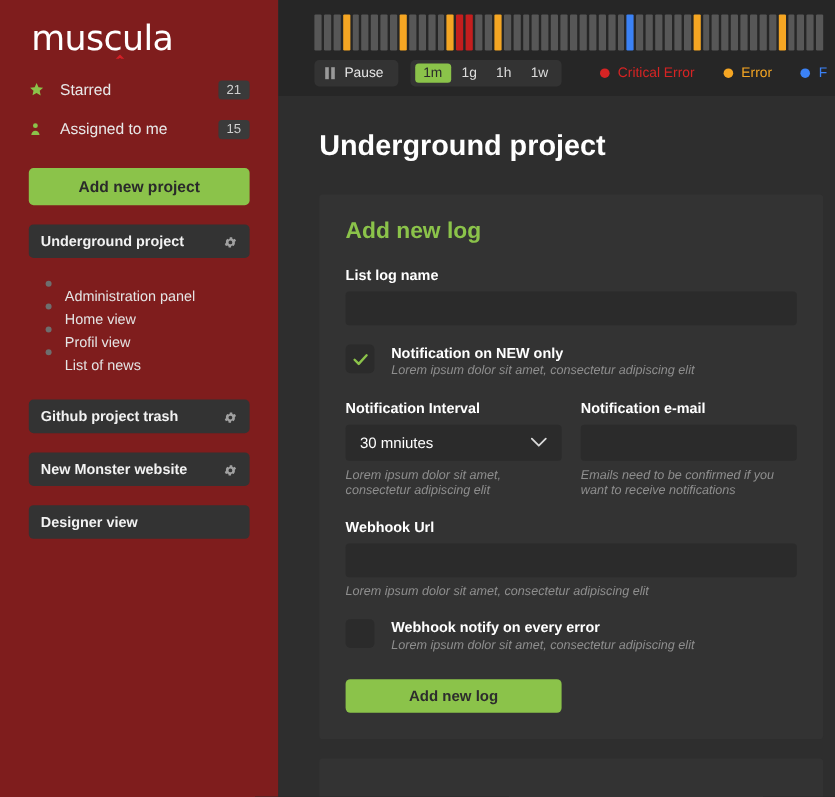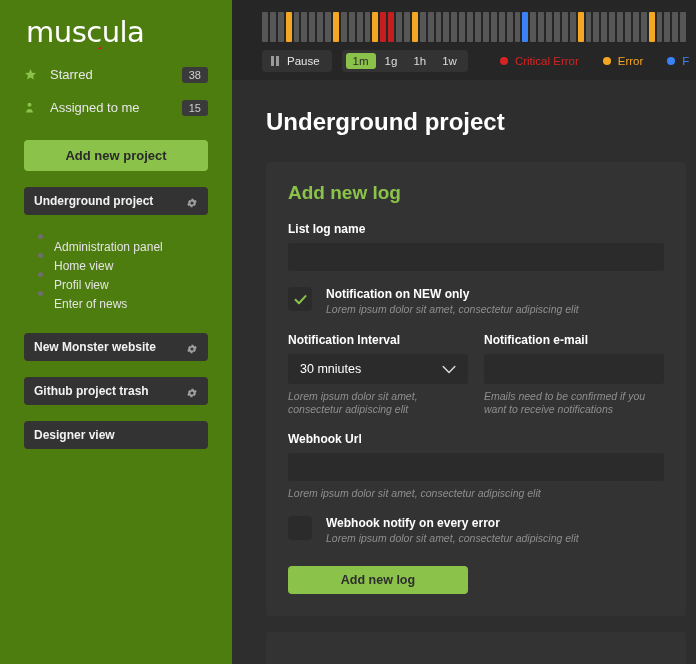--- a/index.html
+++ b/index.html
@@ -7,21 +7,21 @@
     width: 696px; height: 664px;
     background: #2b2b2b;
     font-family: "Liberation Sans", sans-serif;
     overflow: hidden;
   }
   #app { display: flex; width: 696px; height: 664px; }
 
   
   #sidebar {
     width: 232px; height: 664px;
-    background: #4d7c0f;
+    background: #7f1d1d;
     flex: 0 0 232px;
     padding: 0 24px;
   }
   .logo-wrap { padding: 16px 2px 12px 2px; position: relative; height: 56px; }
   .logo-text {
     font-size: 29px; color: #ffffff; letter-spacing: -0.5px;
     font-family: "DejaVu Sans", sans-serif; font-weight: 400;
     line-height: 32px;
   }
   .logo-chevron {
@@ -156,21 +156,21 @@
       </div>
     </div>
 
     <div class="nav-link">
       <span class="nav-icon">
         <svg width="13" height="13" viewBox="0 0 24 24">
             <path fill="#8bc34a" d="M12 2l3 6.6 7 .8-5.2 4.8 1.5 7-6.3-3.6L5.7 21l1.5-7L2 9.4l7-.8z"></path>
           </svg>
       </span>
       <span class="nav-label">Starred</span>
-      <span class="nav-badge">38</span>
+      <span class="nav-badge">21</span>
     </div>
 
     <div class="nav-link">
       <span class="nav-icon">
         <svg width="11" height="13" viewBox="0 0 24 24">
             <circle cx="12" cy="6" r="4.4" fill="#8bc34a"></circle>
             <path fill="#8bc34a" d="M4.5 23c0-4.6 3.4-8 7.5-8s7.5 3.4 7.5 8z"></path>
           </svg>
       </span>
       <span class="nav-label">Assigned to me</span>
@@ -195,37 +195,37 @@
       <div class="sub-item">
         <span class="sub-dot"></span>
         <span class="sub-label">Home view</span>
       </div>
       <div class="sub-item">
         <span class="sub-dot"></span>
         <span class="sub-label">Profil view</span>
       </div>
       <div class="sub-item">
         <span class="sub-dot"></span>
-        <span class="sub-label">Enter of news</span>
+        <span class="sub-label">List of news</span>
       </div>
     </div>
 
     <div class="sb-spacer"></div>
 
     <div class="project-card">
-      <span class="pc-title">New Monster website</span>
+      <span class="pc-title">Github project trash</span>
       <span class="gear">
         <svg width="12" height="12" viewBox="0 0 24 24">
             <path fill="#b5b5b5" d="M19.4 13a7.6 7.6 0 000-2l2-1.6-2-3.4-2.4 1a7.6 7.6 0 00-1.7-1L15 3.4h-4l-.3 2.6a7.6 7.6 0 00-1.7 1l-2.4-1-2 3.4L4.6 11a7.6 7.6 0 000 2l-2 1.6 2 3.4 2.4-1a7.6 7.6 0 001.7 1l.3 2.6h4l.3-2.6a7.6 7.6 0 001.7-1l2.4 1 2-3.4zM12 15.2A3.2 3.2 0 1112 8.8a3.2 3.2 0 010 6.4z"></path>
           </svg>
       </span>
     </div>
 
     <div class="project-card">
-      <span class="pc-title">Github project trash</span>
+      <span class="pc-title">New Monster website</span>
       <span class="gear">
         <svg width="12" height="12" viewBox="0 0 24 24">
             <path fill="#b5b5b5" d="M19.4 13a7.6 7.6 0 000-2l2-1.6-2-3.4-2.4 1a7.6 7.6 0 00-1.7-1L15 3.4h-4l-.3 2.6a7.6 7.6 0 00-1.7 1l-2.4-1-2 3.4L4.6 11a7.6 7.6 0 000 2l-2 1.6 2 3.4 2.4-1a7.6 7.6 0 001.7 1l.3 2.6h4l.3-2.6a7.6 7.6 0 001.7-1l2.4 1 2-3.4zM12 15.2A3.2 3.2 0 1112 8.8a3.2 3.2 0 010 6.4z"></path>
           </svg>
       </span>
     </div>
 
     <div class="project-card">
       <span class="pc-title">Designer view</span>
     </div>

